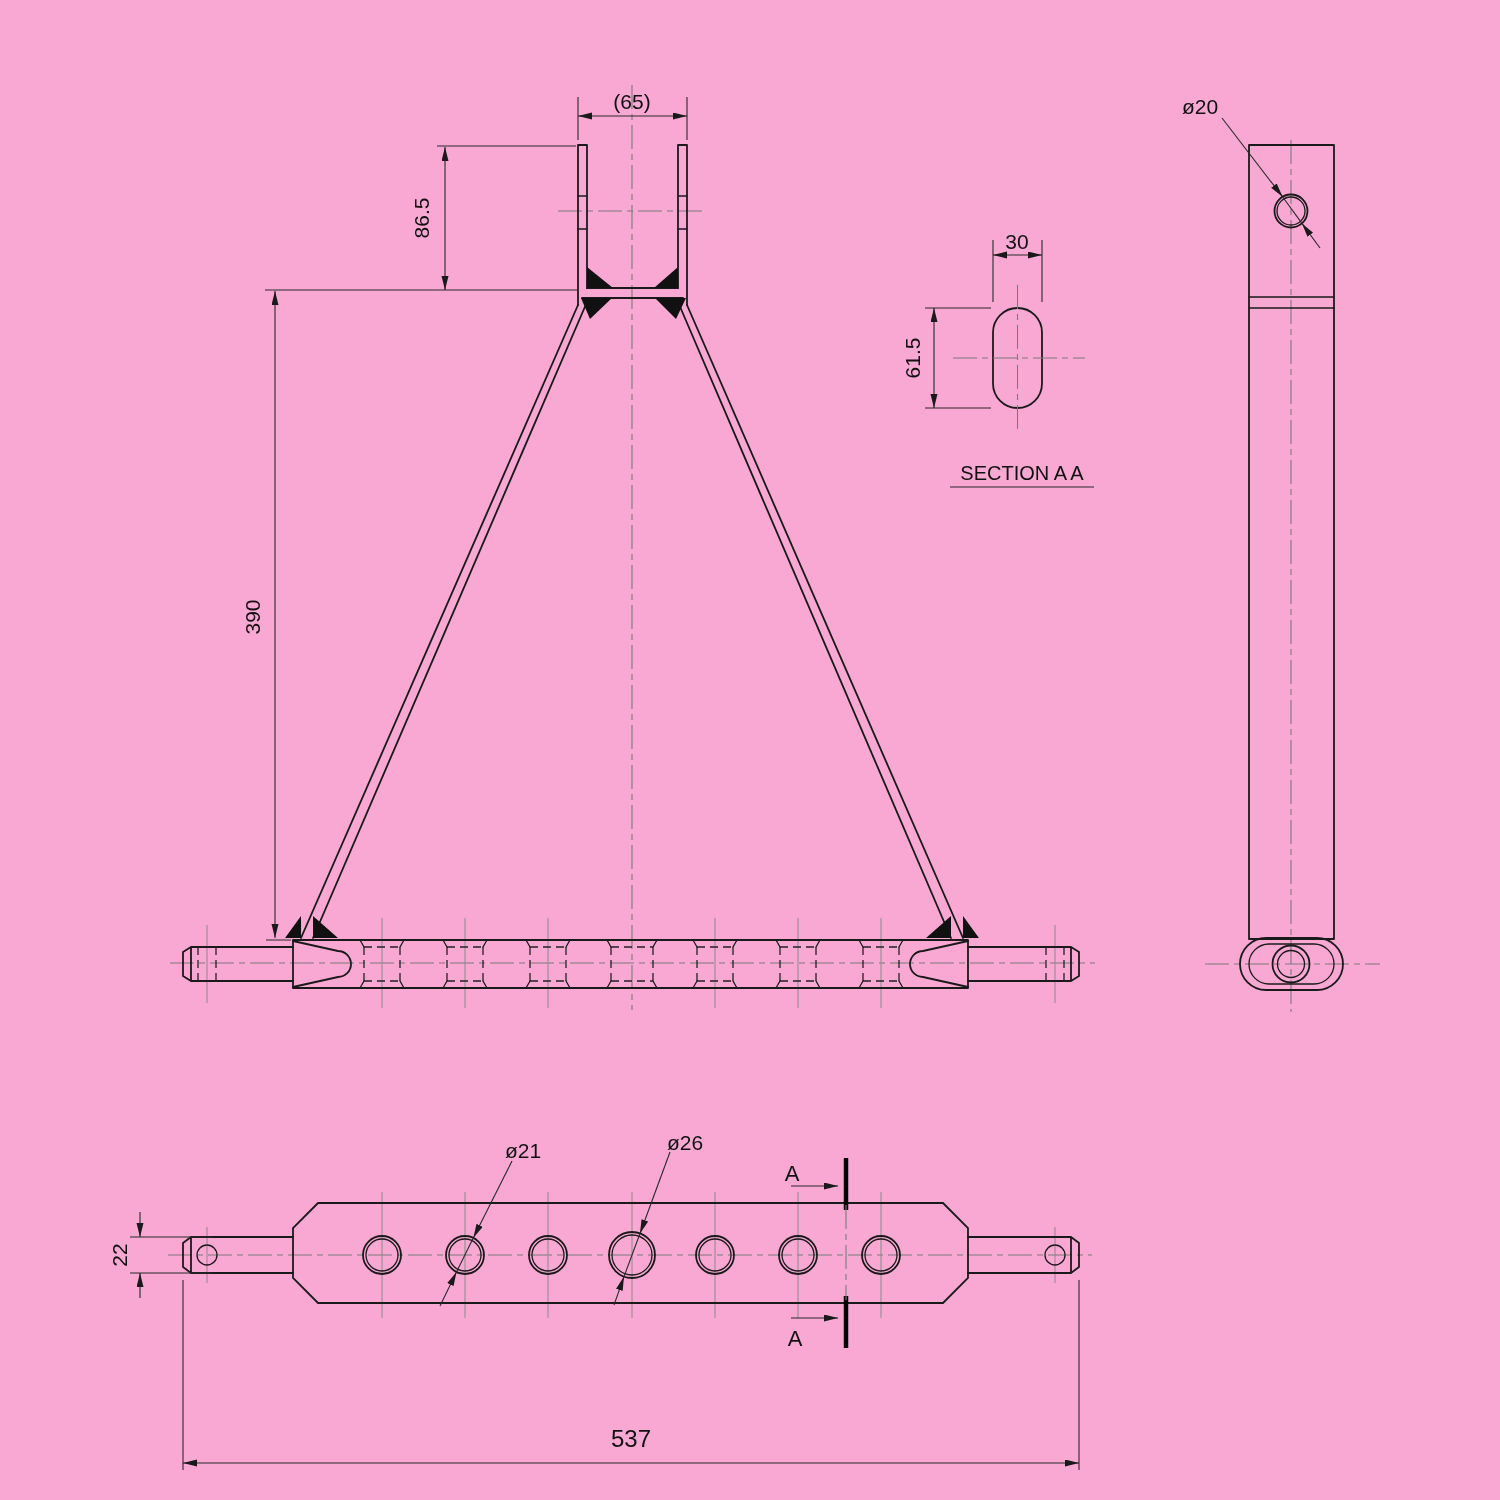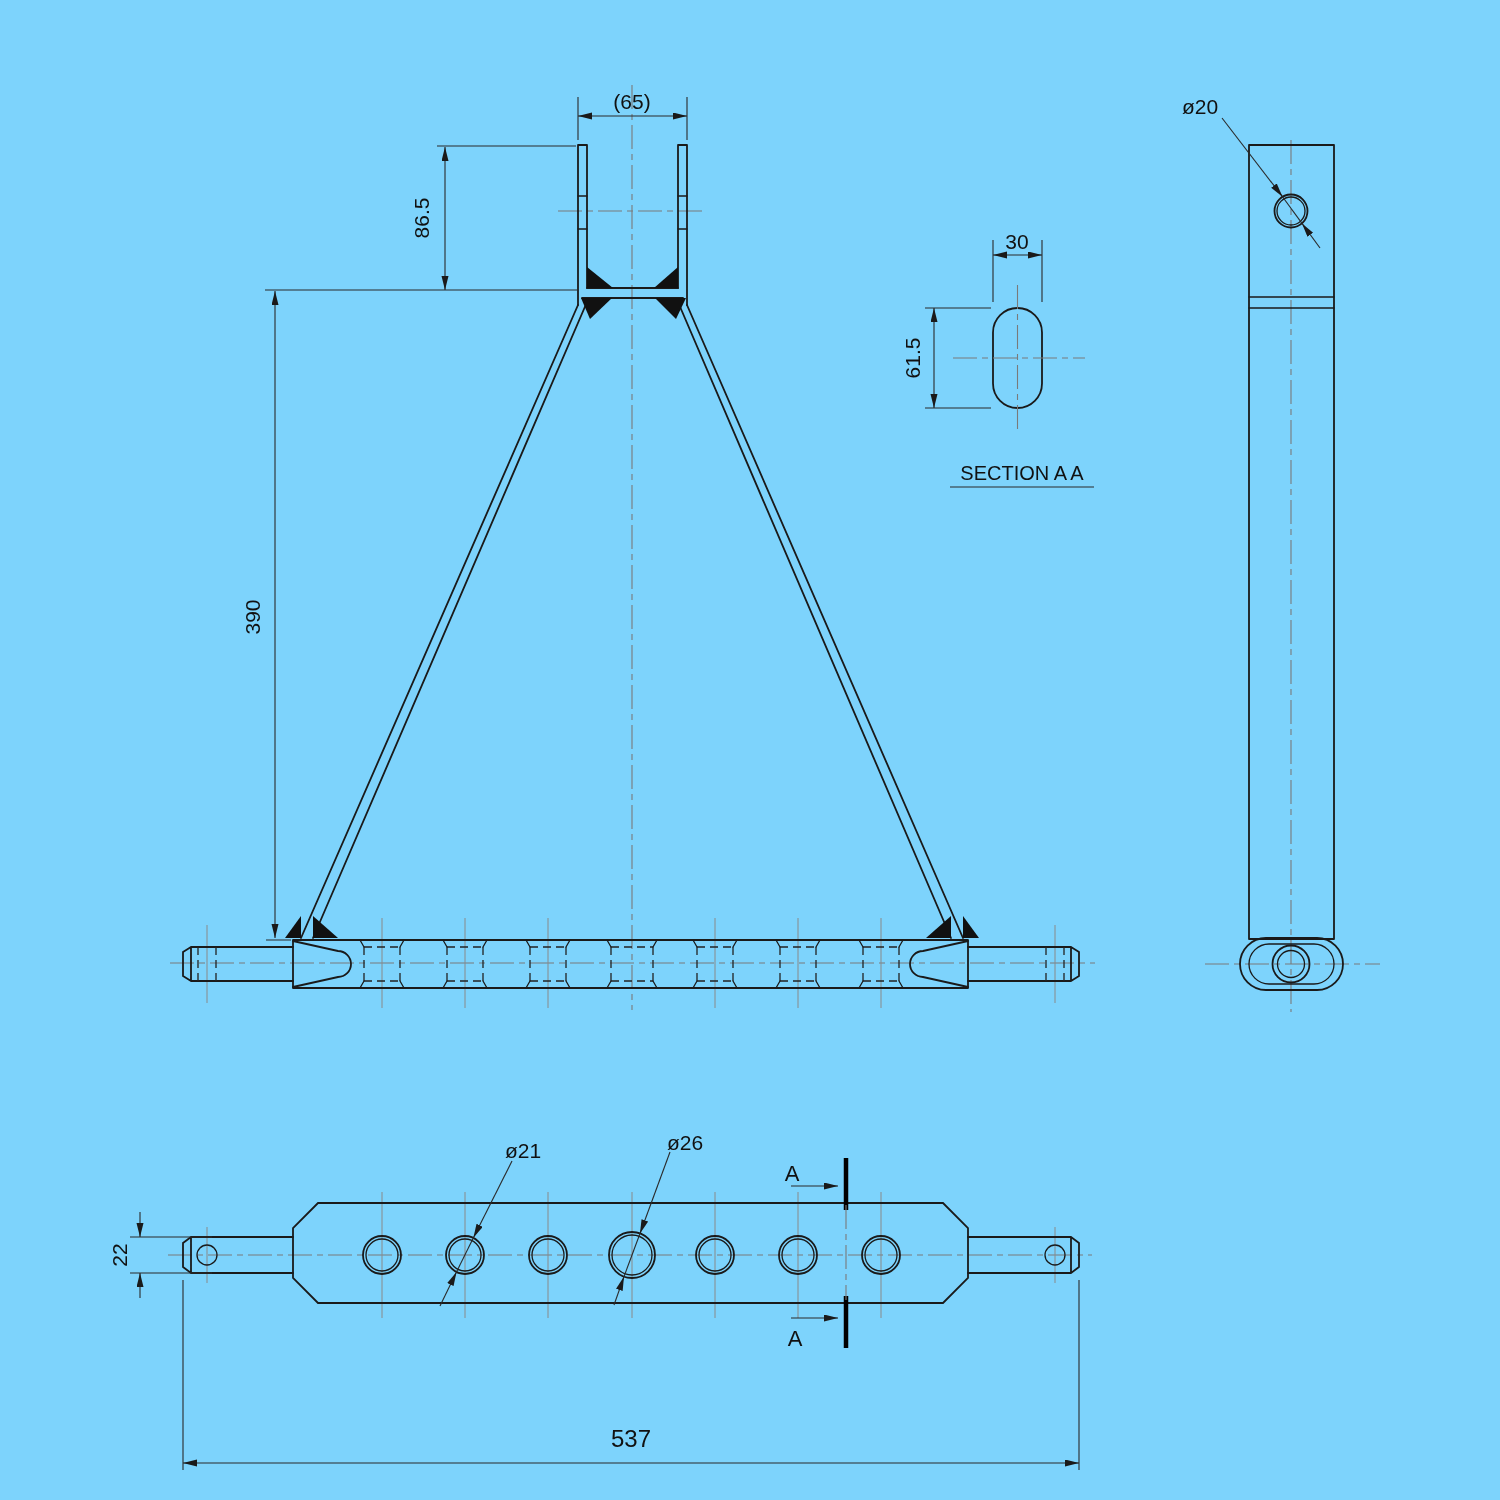--- a/index.html
+++ b/index.html
@@ -1,16 +1,16 @@
 <!DOCTYPE html>
 <html><head>
 <meta charset="utf-8">
 <style>
   html,body{margin:0;padding:0;background:#fff;}
-  .page{width:1500px;height:1500px;background:#7dd3fc;position:relative;font-family:"Liberation Sans",sans-serif;}
+  .page{width:1500px;height:1500px;background:#f9a8d4;position:relative;font-family:"Liberation Sans",sans-serif;}
   svg{position:absolute;left:0;top:0;}
   .ln{stroke:#1a1a1a;stroke-width:1.8;fill:none;stroke-linecap:round;}
   .ln2{stroke:#1a1a1a;stroke-width:1.3;fill:none;stroke-linecap:round;}
   .hid{stroke:#222;stroke-width:1.3;fill:none;stroke-dasharray:8 5;}
   .cl{stroke:#7a7a7a;stroke-width:1.1;fill:none;stroke-dasharray:24 5 6 5;}
   .xl{stroke:#8a8a8a;stroke-width:1;fill:none;}
   .dim{stroke:#2a2a2a;stroke-width:1.1;fill:none;}
   .thick{stroke:#000;stroke-width:4.5;fill:none;}
   .weld{fill:#111;stroke:none;}
   .hatchln{stroke:#4a4a4a;stroke-width:1;}

